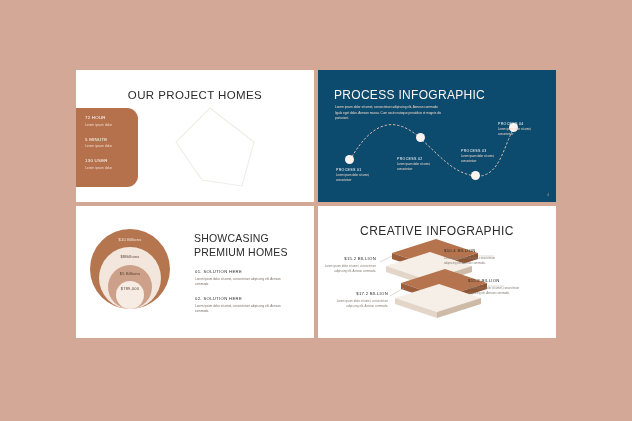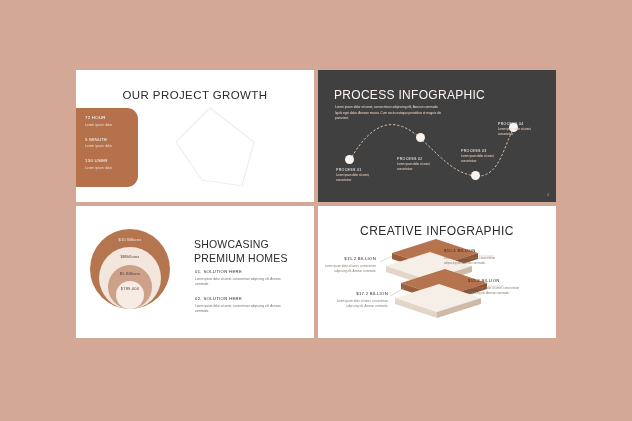--- a/index.html
+++ b/index.html
@@ -22,21 +22,21 @@
     display: grid;
     grid-template-columns: 238px 238px;
     grid-template-rows: 132px 132px;
     gap: 4px 4px;
   }
   .slide {
     position: relative;
     overflow: hidden;
     background: #ffffff;
   }
-  .slide.brown { background: #404040; }
+  .slide.brown { background: #0c4a6e; }
 
   
   .s1-title {
     position: absolute;
     top: 19px;
     left: 0;
     width: 100%;
     text-align: center;
     font-size: 11.5px;
     letter-spacing: 0.4px;
@@ -142,21 +142,21 @@
   .c2 { width: 62px; height: 62px; left: 23px; top: 41px; background: #f3e6dc; }
   .c2 span { margin-top: 7px; }
   .c3 { width: 44px; height: 44px; left: 32px; top: 59px; background: #cda189; }
   .c3 span { margin-top: 6px; color: #4e3a2e; }
   .c4 { width: 28px; height: 28px; left: 40px; top: 75px; background: #f6ece4; }
   .c4 span { margin-top: 5px; }
 
   .s3-title {
     position: absolute;
     left: 118px;
-    top: 31px;
+    top: 25px;
     font-size: 10.5px;
     line-height: 1.35;
     color: #2b2b2b;
     letter-spacing: 0.2px;
   }
   .s3-block { position: absolute; left: 119px; width: 100px; }
   .s3-b1 { top: 63px; }
   .s3-b2 { top: 90px; }
   .s3-bt {
     font-size: 4.2px;
@@ -200,21 +200,21 @@
   .cap2 { left: 18px; top: 85px; }
   .cap3 { left: 126px; top: 42px; }
   .cap4 { left: 150px; top: 72px; }
 </style>
 </head>
 <body>
 
 <div class="deck">
 
   <div class="slide">
-    <div class="s1-title">OUR PROJECT GROWTH</div>
+    <div class="s1-title">OUR PROJECT HOMES</div>
 
     <div class="s1-panel">
       <div class="stat">
         <div class="stat-value">72 HOUR</div>
         <div class="stat-label">Lorem ipsum dolor</div>
       </div>
       <div class="stat">
         <div class="stat-value">5 MINUTE</div>
         <div class="stat-label">Lorem ipsum dolor</div>
       </div>

